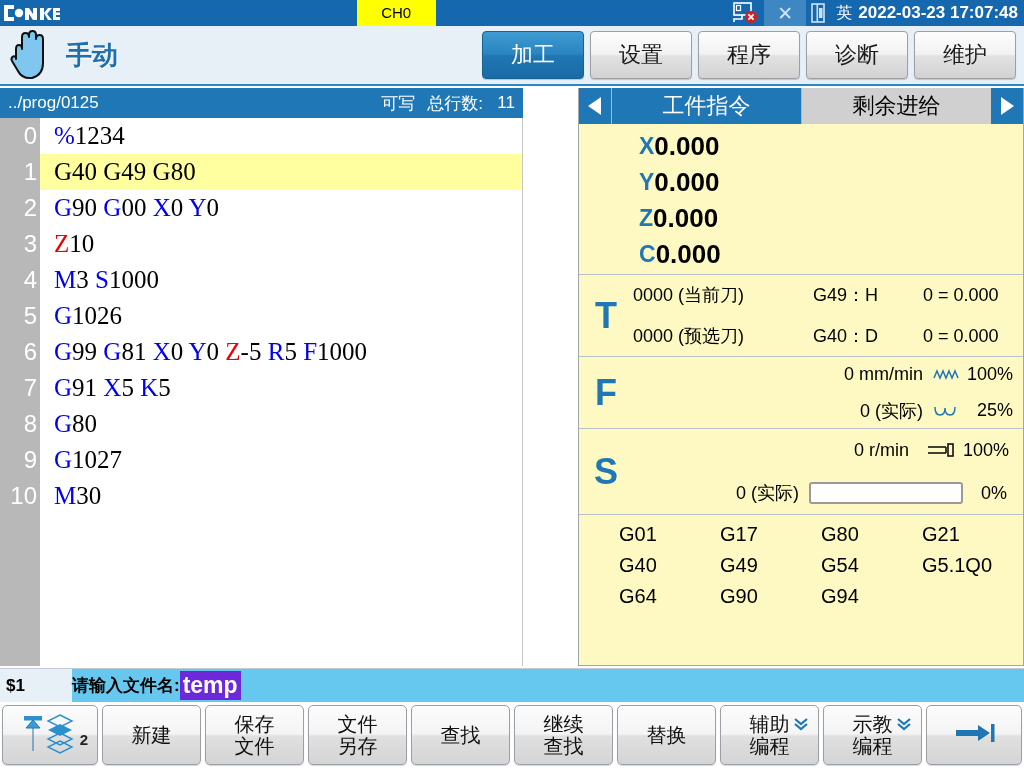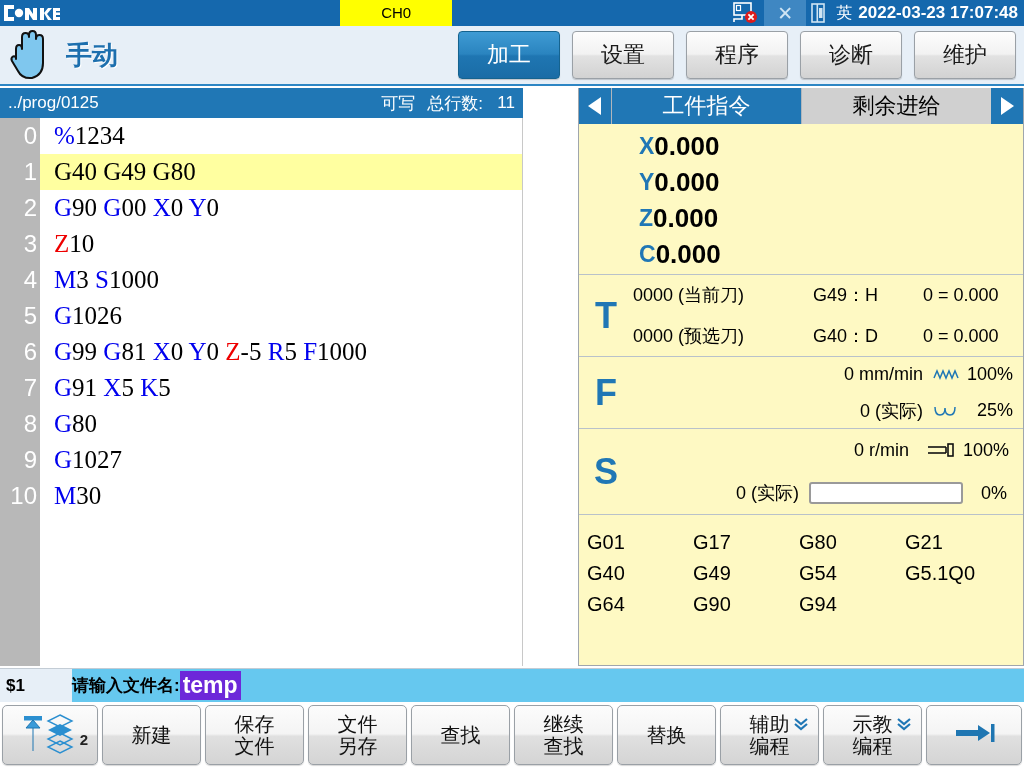--- a/index.html
+++ b/index.html
@@ -19,21 +19,21 @@
   }
   .logo {
     width: 62px; height: 22px; margin-left: 2px;
     position: relative; display: flex; align-items: center;
   }
   .logo svg { display: block; }
   .titlebar .spacer { flex: 1 1 auto; }
   .ch-badge {
     background: #ffff00; color: #000;
     font-size: 15px; line-height: 26px;
-    height: 26px; width: 112px; text-align: center;
+    height: 26px; width: 79px; text-align: center;
     font-family: "Liberation Sans", sans-serif;
   }
   .tb-icons { display: flex; align-items: center; height: 26px; }
   .tb-ico { width: 36px; height: 26px; display: flex; align-items: center; justify-content: center; }
   .tb-close {
     width: 42px; height: 26px; background: #3f87c2;
     display: flex; align-items: center; justify-content: center;
   }
   .tb-close .x { color: #cfe4f3; font-size: 19px; font-weight: bold; line-height: 1; }
   .ime-box { width: 24px; height: 26px; display:flex; align-items:center; justify-content:center; }
@@ -50,21 +50,21 @@
     background: #e7eff7;
     border-bottom: 2px solid #2d86c4;
     display: flex; align-items: center;
   }
   .hand-icon { width: 44px; height: 52px; margin-left: 8px; }
   .mode-title {
     color: #1d6fae; font-size: 26px; font-weight: bold;
     margin-left: 14px; text-shadow: 1px 1px 0 #ffffff;
   }
   .modebar .spacer { flex: 1 1 auto; }
-  .tabs { display: flex; gap: 12px; padding-right: 8px; align-items: flex-end; }
+  .tabs { display: flex; gap: 6px; padding-right: 8px; align-items: flex-end; }
   .tab {
     width: 102px; height: 48px;
     border-radius: 4px;
     font-size: 22px; color: #1a1a1a;
     display: flex; align-items: center; justify-content: center;
     background: linear-gradient(to bottom, #fdfdfd 0%, #f2f2f2 48%, #e2e2e2 52%, #d2d2d2 100%);
     border: 1px solid #9aa0a6;
     box-shadow: 0 1px 1px rgba(0,0,0,0.18);
   }
   .tab.active {
@@ -178,21 +178,21 @@
     width: 154px; height: 22px; border: 2px solid #9a9a9a;
     background: #ffffff; border-radius: 3px;
   }
   .s-pct { width: 44px; text-align: right; }
   .s-ico { width: 44px; display: flex; justify-content: center; align-items: center; }
 
   .gcodes {
     border-top: 1px solid #b9c2ca; padding: 8px 0 0 8px;
     height: 128px;
   }
-  .gcode-row { display: flex; height: 31px; align-items: flex-end; }
+  .gcode-row { display: flex; height: 31px; align-items: flex-start; margin-left: 32px; }
   .gcode-cell { width: 106px; font-size: 20px; color: #000; }
 
   
   .statusbar {
     position: absolute; left: 0; top: 668px; width: 1024px; height: 34px;
     background: #e7eff7; display: flex; align-items: center;
     border-top: 1px solid #c3ccd5;
   }
   .status-ch { width: 72px; padding-left: 6px; font-size: 17px; font-weight: bold; color: #000; }
   .prompt-area {

